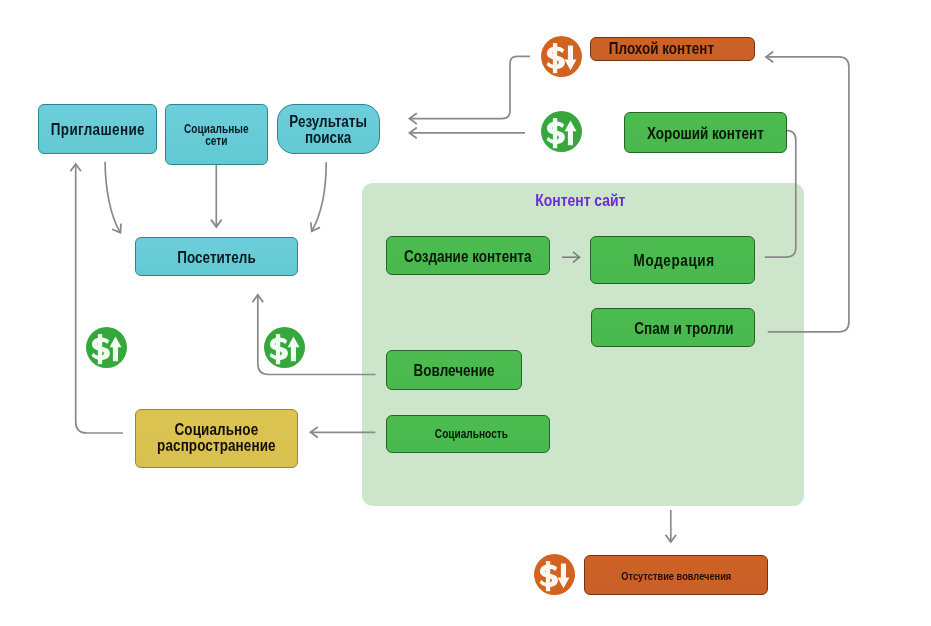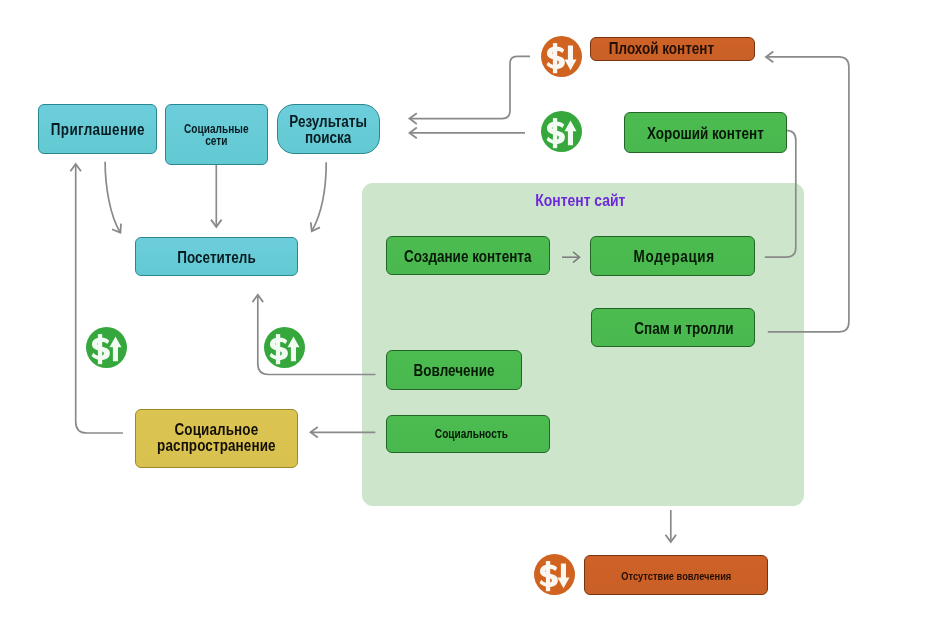--- a/index.html
+++ b/index.html
@@ -105,21 +105,21 @@
     </div>
 
   <div class="node green" style="left:592px;top:112px;width:163px;height:41px;font-size:16px;margin-left:32px;">
       <span>Хороший контент</span>
     </div>
 
   <div class="node green" style="left:386px;top:236px;width:164px;height:39px;font-size:16px;">
       <span>Создание контента</span>
     </div>
 
-  <div class="node green" style="left:590px;top:236px;width:165px;height:40px;font-size:16px;letter-spacing:0.75px;padding-left:4px;">
+  <div class="node green" style="left:590px;top:236px;width:165px;height:48px;font-size:16px;letter-spacing:0.75px;padding-left:4px;">
       <span>Модерация</span>
     </div>
 
   <div class="node green" style="left:591px;top:308px;width:164px;height:39px;font-size:16px;padding-left:21px;">
       <span>Спам и тролли</span>
     </div>
 
   <div class="node green" style="left:386px;top:350px;width:136px;height:40px;font-size:16px;">
       <span>Вовлечение</span>
     </div>

